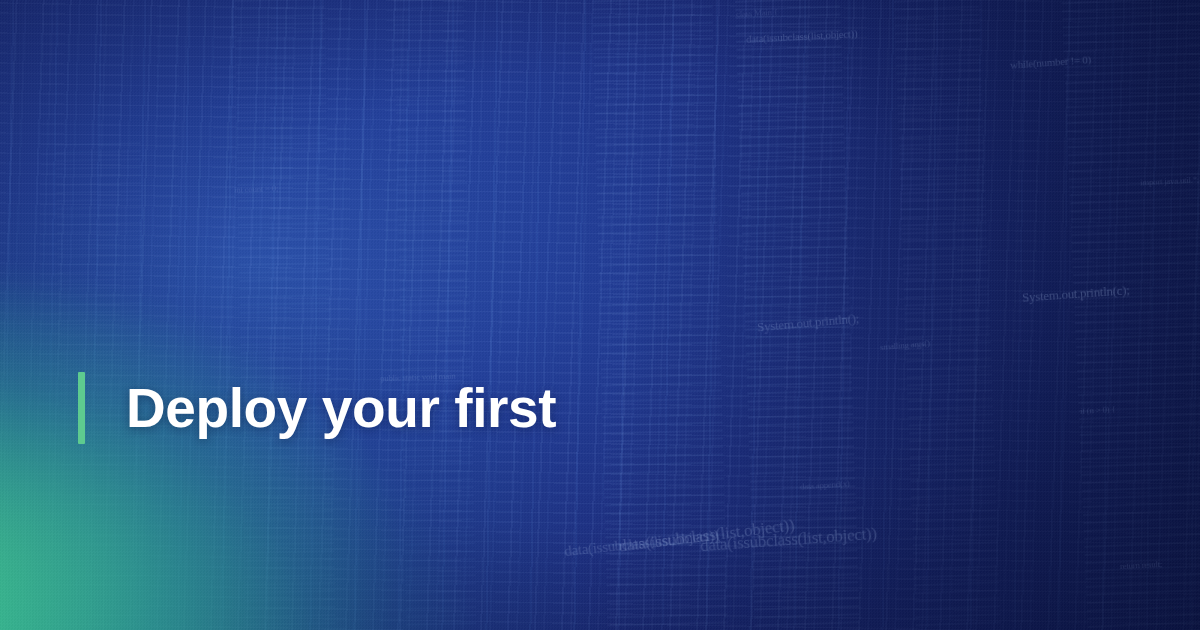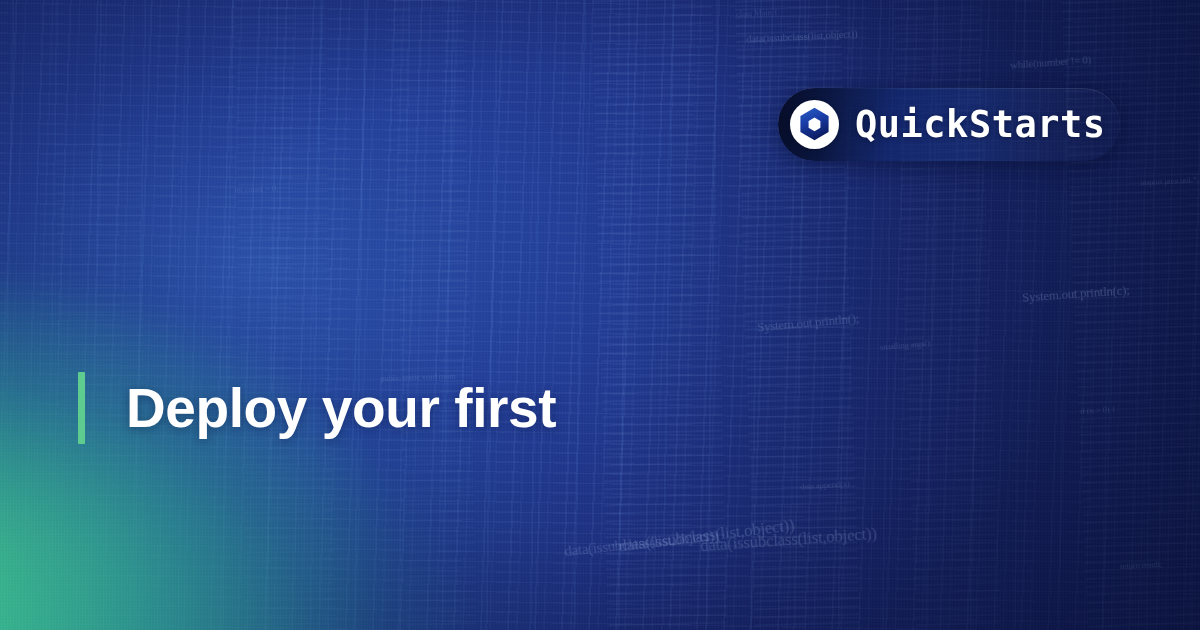--- a/index.html
+++ b/index.html
@@ -222,36 +222,20 @@
       <div class="codeword" style="left: 700px; top: 530px; font-size: 17px; opacity: 0.42; transform: rotate(-4deg);">data(issubclass(list,object))</div>
       <div class="codeword" style="left: 380px; top: 372px; font-size: 9px; opacity: 0.3; transform: rotate(-2deg);">public static void main</div>
       <div class="codeword" style="left: 234px; top: 184px; font-size: 9px; opacity: 0.26; transform: rotate(-2deg);">int count = 0;</div>
       <div class="codeword" style="left: 800px; top: 480px; font-size: 9px; opacity: 0.3; transform: rotate(-4deg);">data.append(x)</div>
       <div class="codeword" style="left: 1080px; top: 405px; font-size: 9px; opacity: 0.28; transform: rotate(-3deg);">if (n &gt; 0) {</div>
       <div class="codeword" style="left: 1120px; top: 560px; font-size: 9px; opacity: 0.28; transform: rotate(-3deg);">return result;</div>
       <div class="codeword" style="left: 736px; top: 8px; font-size: 9px; opacity: 0.26; transform: rotate(-3deg);">class Main {</div>
       <div class="codeword" style="left: 1140px; top: 176px; font-size: 9px; opacity: 0.26; transform: rotate(-3deg);">import java.util.*;</div>
     </div>
 
-  <div class="pill">
-    <span class="pill-logo">
-      <svg width="31" height="35" viewBox="0 0 31 35" aria-hidden="true">
-        <defs>
-          <linearGradient id="hexgrad" x1="0" y1="0" x2="0.35" y2="1">
-            <stop offset="0%" stop-color="#2b5ec4"></stop>
-            <stop offset="45%" stop-color="#1b3faa"></stop>
-            <stop offset="100%" stop-color="#0c1c63"></stop>
-          </linearGradient>
-        </defs>
-        <path d="M15.5 0.8 L29.6 8.9 L29.6 25.1 L15.5 33.2 L1.4 25.1 L1.4 8.9 Z" fill="url(#hexgrad)"></path>
-        <path d="M15.5 10.6 L21.4 14.0 L21.4 20.8 L15.5 24.2 L9.6 20.8 L9.6 14.0 Z" fill="#ffffff"></path>
-      </svg>
-    </span>
-    <span class="pill-label">QuickStarts</span>
-  </div>
 
   <div class="headline-wrap">
     <div class="accent-bar"></div>
     <h1 class="headline">
       <span class="line">Deploy your first</span>
     </h1>
   </div>
 
 </div>
 

